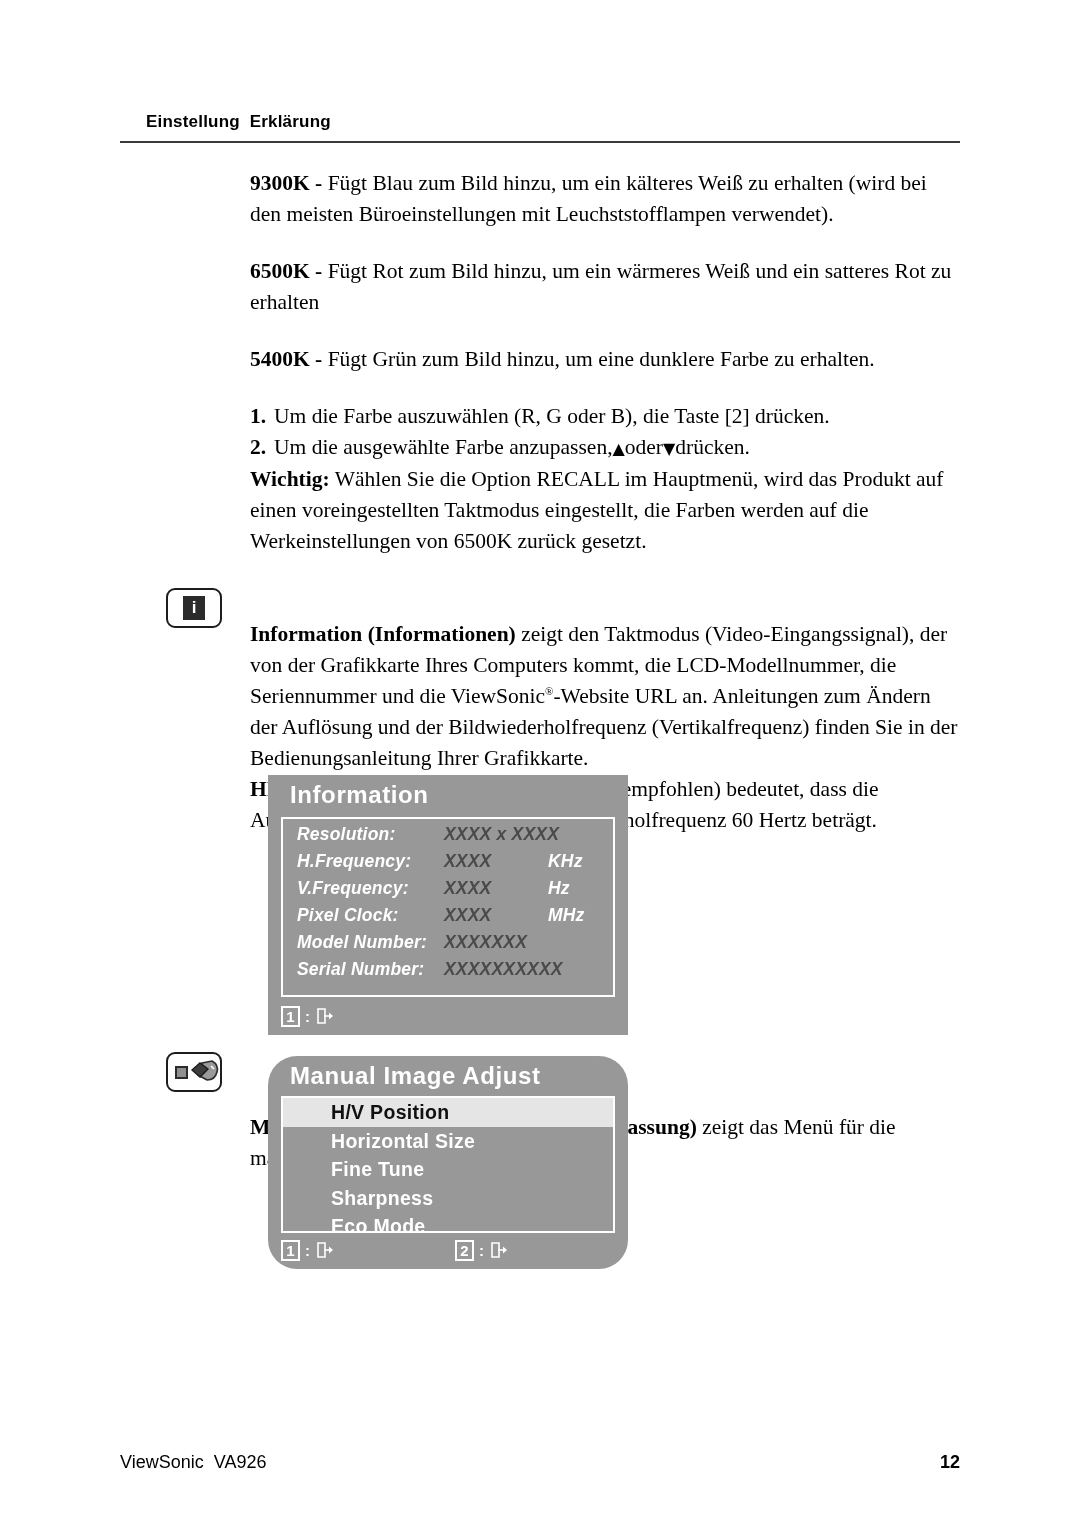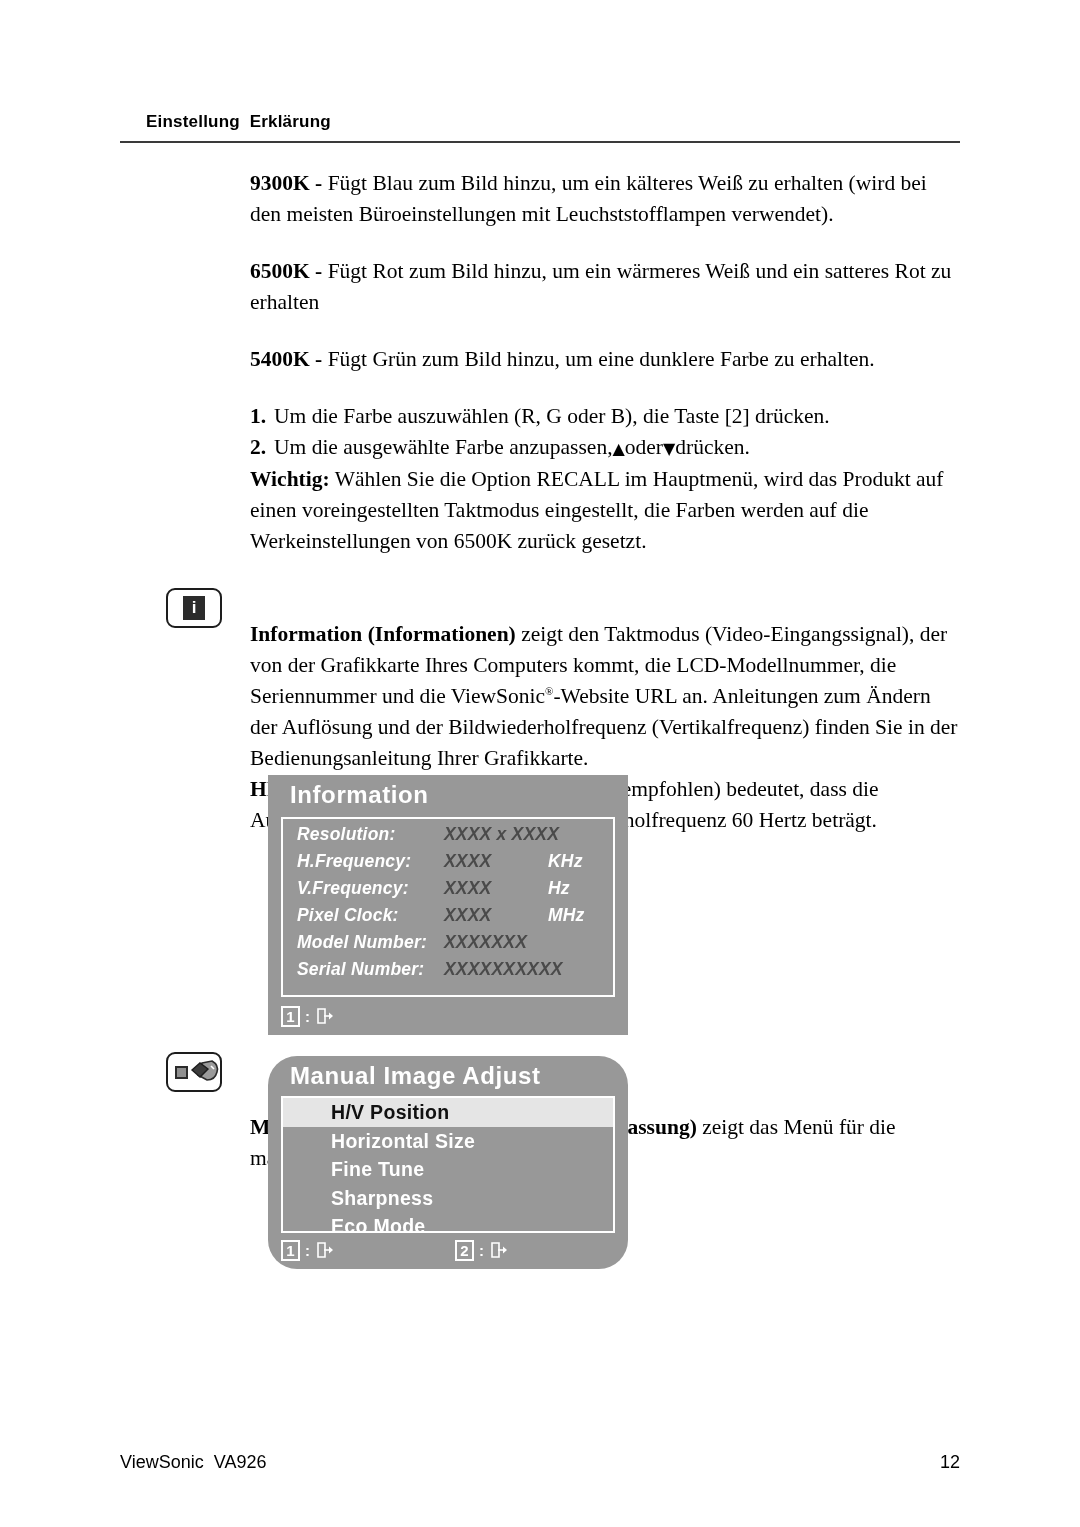--- a/index.html
+++ b/index.html
@@ -235,21 +235,21 @@
     width: 840px;
     display: flex;
     align-items: baseline;
     justify-content: space-between;
     font-family: "Liberation Sans", "DejaVu Sans", sans-serif;
     font-size: 18px;
   }
   .footer-left { white-space: pre; }
   .brand { font-weight: normal; }
   .model { font-weight: normal; }
-  .page-number { font-weight: normal; font-size: 18px; }
+  .page-number { font-weight: bold; font-size: 18px; }
 </style>
 </head>
 <body>
 
 <div class="page">
 
   <div class="header">
     <div class="header-title">Einstellung  Erklärung</div>
     <div class="header-rule"></div>
   </div>

